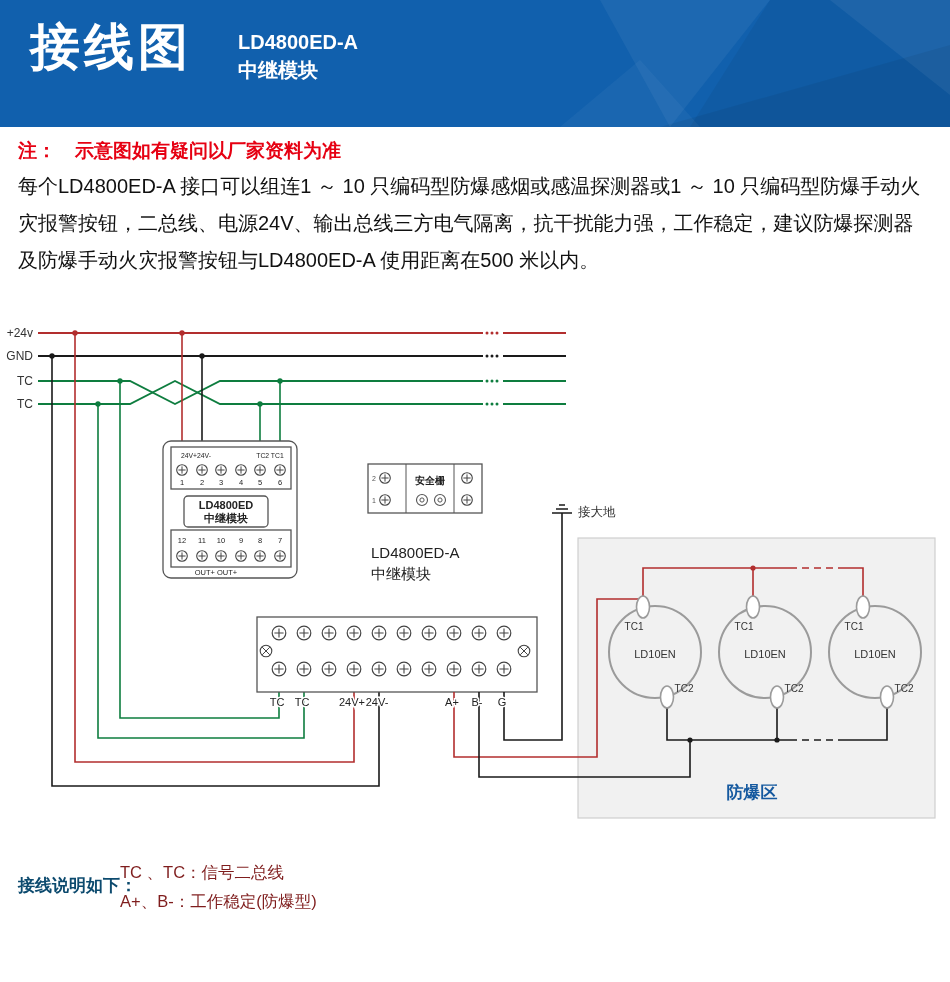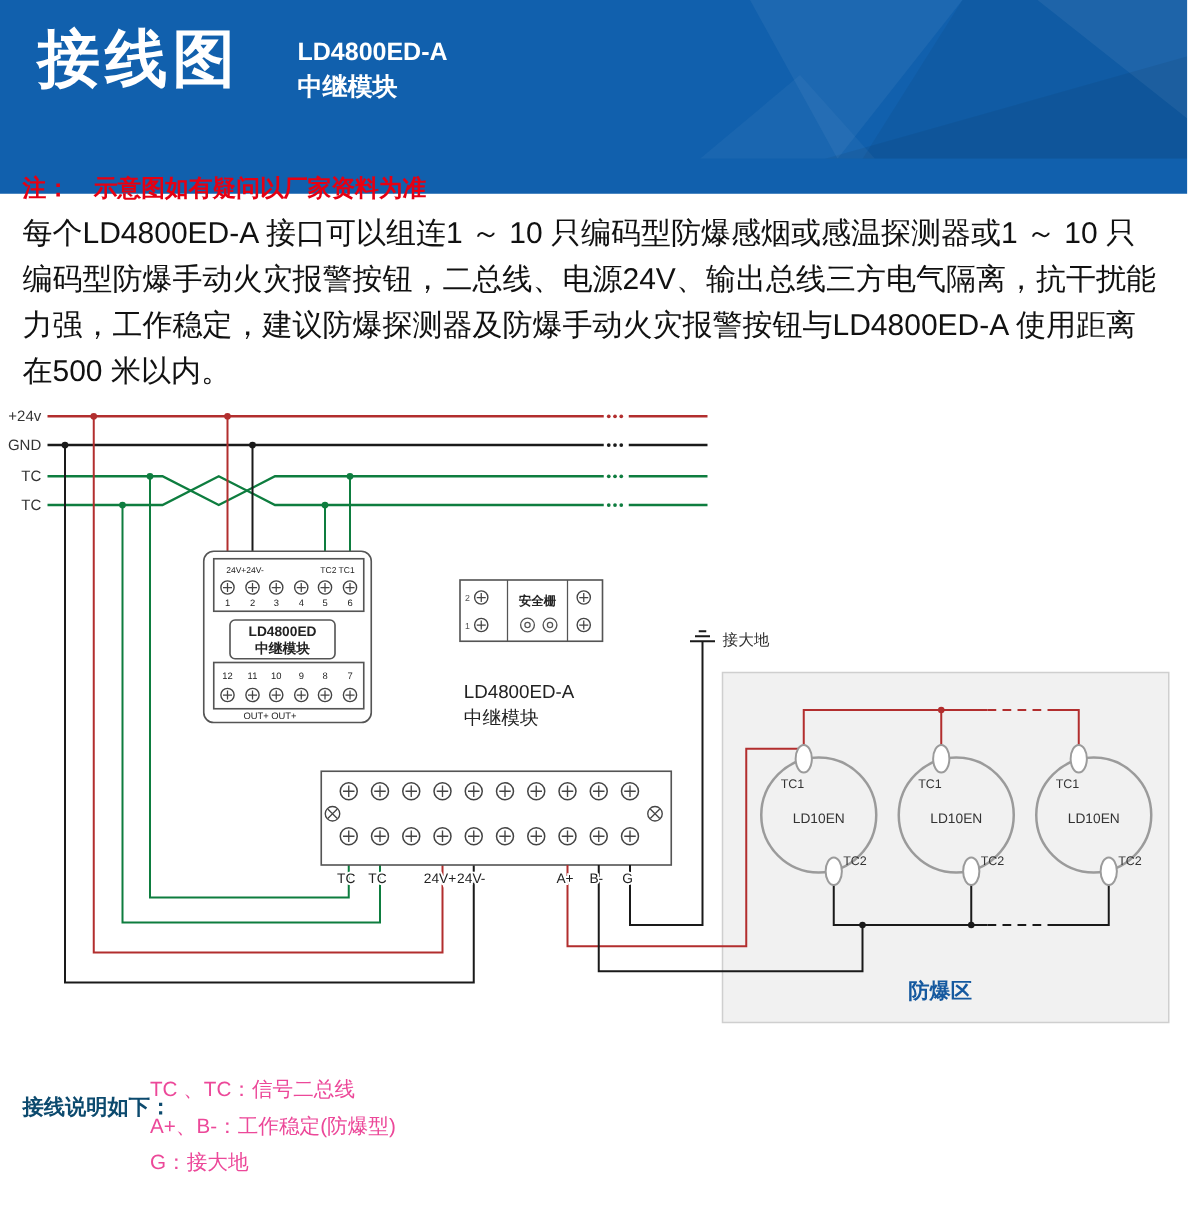--- a/index.html
+++ b/index.html
@@ -1,27 +1,27 @@
 <!DOCTYPE html>
 <html><head>
 <meta charset="utf-8">
 <style>
   html,body{margin:0;padding:0;background:#fff;}
   body{font-family:"Liberation Sans",sans-serif;}
   .page{position:relative;width:950px;height:982px;background:#fff;overflow:hidden;}
 
-  .header{position:absolute;left:0;top:0;width:950px;height:155px;background:#1160ad;overflow:hidden;}
+  .header{position:absolute;left:0;top:0;width:950px;height:127px;background:#1160ad;overflow:hidden;}
   .header-title{position:absolute;left:30px;top:14px;font-size:50px;font-weight:900;color:#fff;letter-spacing:4px;}
   .header-sub{position:absolute;left:238px;top:28px;color:#fff;font-size:20px;line-height:28px;font-weight:bold;}
 
   .note{position:absolute;left:18px;top:138px;color:#e60012;font-size:19px;font-weight:bold;text-align:right;}
-  .desc{position:absolute;left:18px;top:168px;width:914px;font-size:24px;line-height:37px;color:#111;}
+  .desc{position:absolute;left:18px;top:168px;width:914px;font-size:20px;line-height:37px;color:#111;}
 
   .legend-title{position:absolute;left:18px;top:874px;color:#0c4a6e;font-size:17px;font-weight:bold;}
-  .legend-items{position:absolute;left:120px;top:858px;font-size:16.5px;line-height:29px;color:#ec4899;}
+  .legend-items{position:absolute;left:120px;top:858px;font-size:16.5px;line-height:29px;color:#7f1d1d;}
 
   svg text{font-family:"Liberation Sans",sans-serif;fill:#222;}
   .t-bus{font-size:12px;fill:#333;text-anchor:end;}
   .t-tiny{font-size:6.8px;text-anchor:middle;}
   .t-num{font-size:7.5px;text-anchor:middle;}
   .t-name{font-size:11px;font-weight:bold;text-anchor:middle;}
   .t-cap{font-size:15px;fill:#222;}
   .t-term{font-size:11px;text-anchor:middle;paint-order:stroke;stroke:#fff;stroke-width:3px;}
   .t-det{font-size:10px;text-anchor:middle;fill:#333;}
   .t-detname{font-size:11px;text-anchor:middle;fill:#333;}
@@ -263,16 +263,15 @@
       <text class="t-term" x="502" y="706">G</text>
     </g>
 
     <text class="t-zone" x="752" y="798">防爆区</text>
   </svg>
 
   <div class="legend-title">接线说明如下：</div>
   <div class="legend-items">
     <div>TC 、TC：信号二总线</div>
     <div>A+、B-：工作稳定(防爆型)</div>
-    <div>G：接大地</div>
   </div>
 
 </div>
 
 </body></html>

